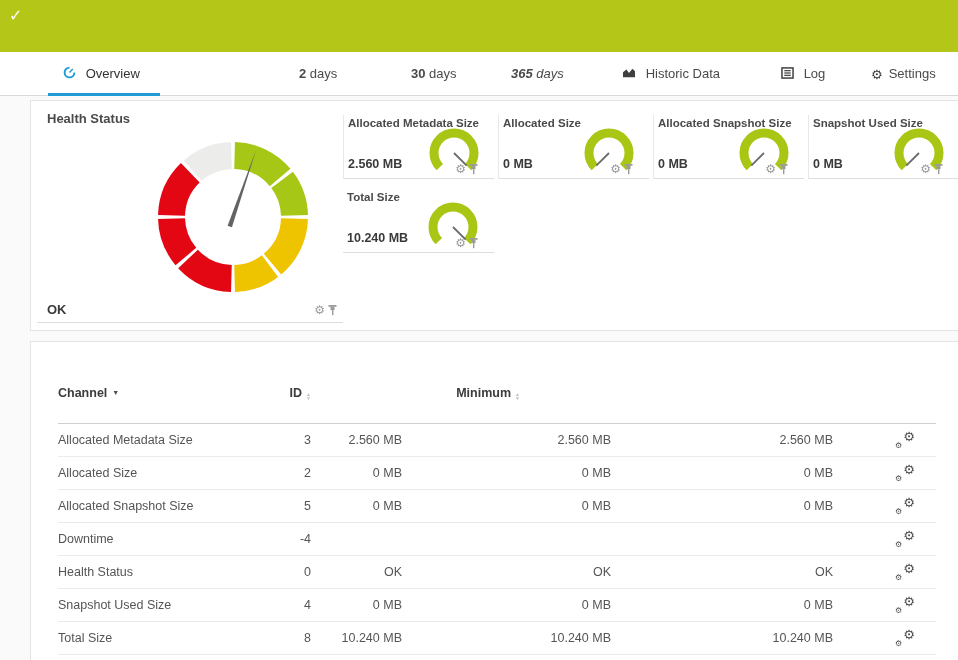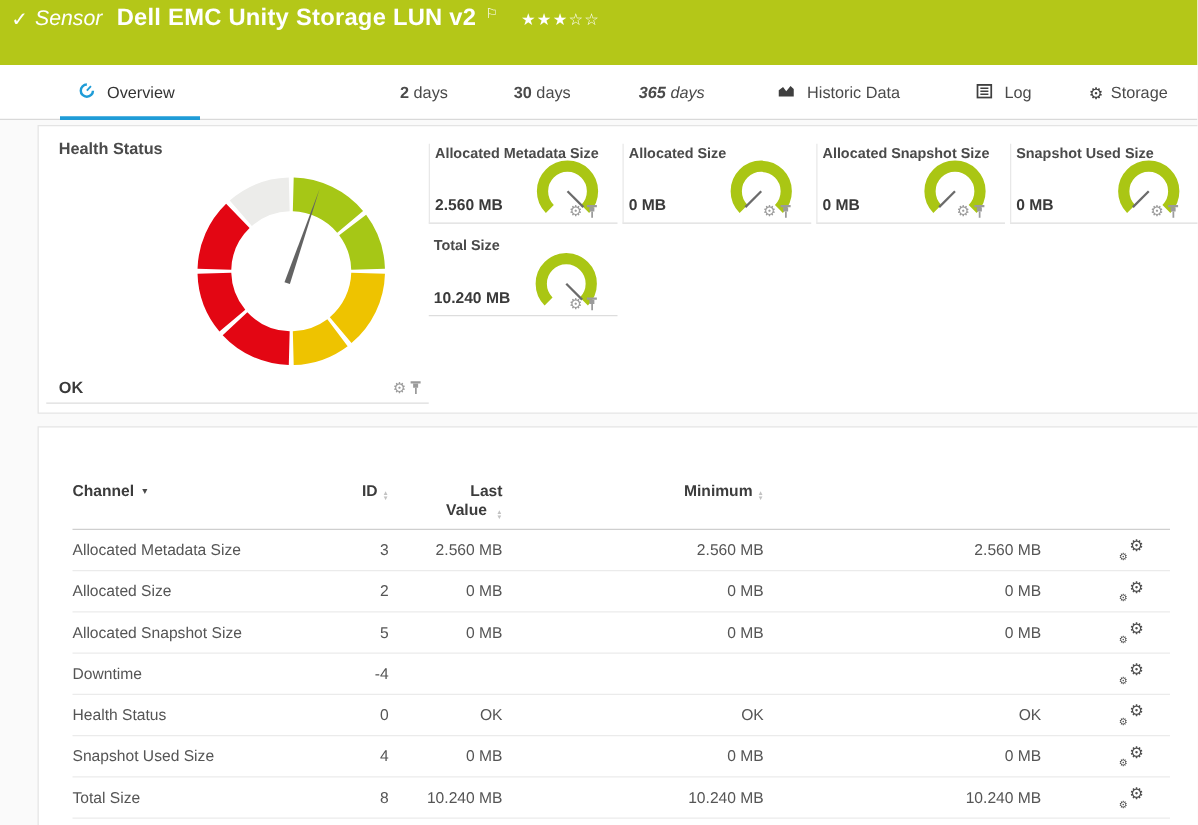--- a/index.html
+++ b/index.html
@@ -27,21 +27,21 @@
   .tabbar {
     position: absolute; left: 0; top: 52px; width: 958px; height: 44px;
     background: #fff; border-bottom: 1px solid #d9d9d9;
   }
   .tab { position: absolute; top: 0; height: 60px; line-height: 44px; font-size: 13px;
          color: #4a4a4a; cursor: pointer; white-space: nowrap; }
   .tab .ticon { margin-right: 6px; font-size: 13px; color: #3f3f3f; vertical-align: -1px; }
   .tab b { font-weight: bold; }
   .tab.active { color: #333; }
   .tab-underline { position: absolute; left: 48px; top: 41px; width: 112px; height: 3px; background: #1f9cd7; }
-  .t-overview { left: 63px; } .t-live { left: 183px; } .t-2d { left: 320px; }
+  .t-overview { left: 63px; } .t-live { left: 183px; } .t-2d { left: 299px; }
   .t-30d { left: 411px; } .t-365d { left: 511px; font-style: italic; } .t-hist { left: 622px; }
   .t-log { left: 781px; } .t-set { left: 871px; }
   
   .panel { position: absolute; background: #fff; border: 1px solid #e4e4e4; }
   .panel-top { left: 30px; top: 100px; width: 930px; height: 231px; }
   .panel-bottom { left: 30px; top: 341px; width: 930px; height: 320px; }
   
   .health-title { position: absolute; left: 16px; top: 10px; font-size: 13px; font-weight: bold; color: #4a4a4a; }
   .big-gauge { position: absolute; left: 122px; top: 36px; }
   .gfooter { position: absolute; display: flex; align-items: center; border-bottom: 1px solid #ddd; }
@@ -78,26 +78,20 @@
   .caret { font-size: 7px; color: #4a4a4a; margin-left: 5px; vertical-align: 2px; }
   .chan-gears { position: relative; display: inline-block; width: 20px; height: 18px; cursor: pointer; }
   .chan-gears .g-big { position: absolute; right: 0; top: -1px; font-size: 13px; color: #4f4f4f; }
   .chan-gears .g-small { position: absolute; left: 0; bottom: -2px; font-size: 8px; color: #4f4f4f; }
 </style>
 </head>
 <body>
 
 <div class="hdr">
   <span class="check">✓</span>
-  <div class="line1">
-    <span class="kind">Sensor</span>
-    <span class="title">Dell EMC Unity Storage LUN v2</span>
-    <span class="flag">⚐</span>
-    <span class="stars">★★★☆☆</span>
-  </div>
 </div>
 
 <div class="tabbar">
   <div class="tab t-overview active">
     <span class="ticon" style="color:#1f9cd7;">
       <svg width="13" height="13" viewBox="0 0 16 16">
           <path d="M8 2 a6 6 0 1 0 6 6" fill="none" stroke="#1f9cd7" stroke-width="2.4"></path>
           <line x1="8" y1="8" x2="12" y2="3.6" stroke="#1f9cd7" stroke-width="1.8"></line>
         </svg>
     </span><span>Overview</span>
@@ -122,21 +116,21 @@
     <span class="ticon">
       <svg width="13" height="12" viewBox="0 0 14 13">
           <rect x="1" y="1" width="12" height="11" fill="none" stroke="#3f3f3f" stroke-width="1.6"></rect>
           <line x1="3.5" y1="4" x2="10.5" y2="4" stroke="#3f3f3f" stroke-width="1.3"></line>
           <line x1="3.5" y1="6.5" x2="10.5" y2="6.5" stroke="#3f3f3f" stroke-width="1.3"></line>
           <line x1="3.5" y1="9" x2="10.5" y2="9" stroke="#3f3f3f" stroke-width="1.3"></line>
         </svg>
     </span><span>Log</span>
   </div>
   <div class="tab t-set">
-    <span class="ticon">⚙</span><span>Storage</span>
+    <span class="ticon">⚙</span><span>Settings</span>
   </div>
   <div class="tab-underline"></div>
 </div>
 
 <div class="panel panel-top">
 
   <div class="health-title">Health Status</div>
   <svg class="big-gauge" width="160" height="160" viewBox="0 0 160 160">
 
     <path d="M 81.61 18.52 A 61.5 61.5 0 0 1 127.11 40.47" fill="none" stroke="#a6c716" stroke-width="27"></path>
@@ -253,26 +247,20 @@
     <div class="trow thead">
       <div class="c-chan">
         <span>Channel</span><span class="caret">▼</span>
       </div>
       <div class="c-id">
         <span>ID</span><span class="sort">
             <i>▲</i>
             <i>▼</i>
           </span>
       </div>
-      <div class="c-last">
-        <span class="lastv-head"><span>Last Value</span> <span class="sort">
-              <i>▲</i>
-              <i>▼</i>
-            </span></span>
-      </div>
       <div class="c-min">
         <span>Minimum</span><span class="sort">
             <i>▲</i>
             <i>▼</i>
           </span>
       </div>
       <div class="c-ico"></div>
     </div>
 
     <div class="trow">

